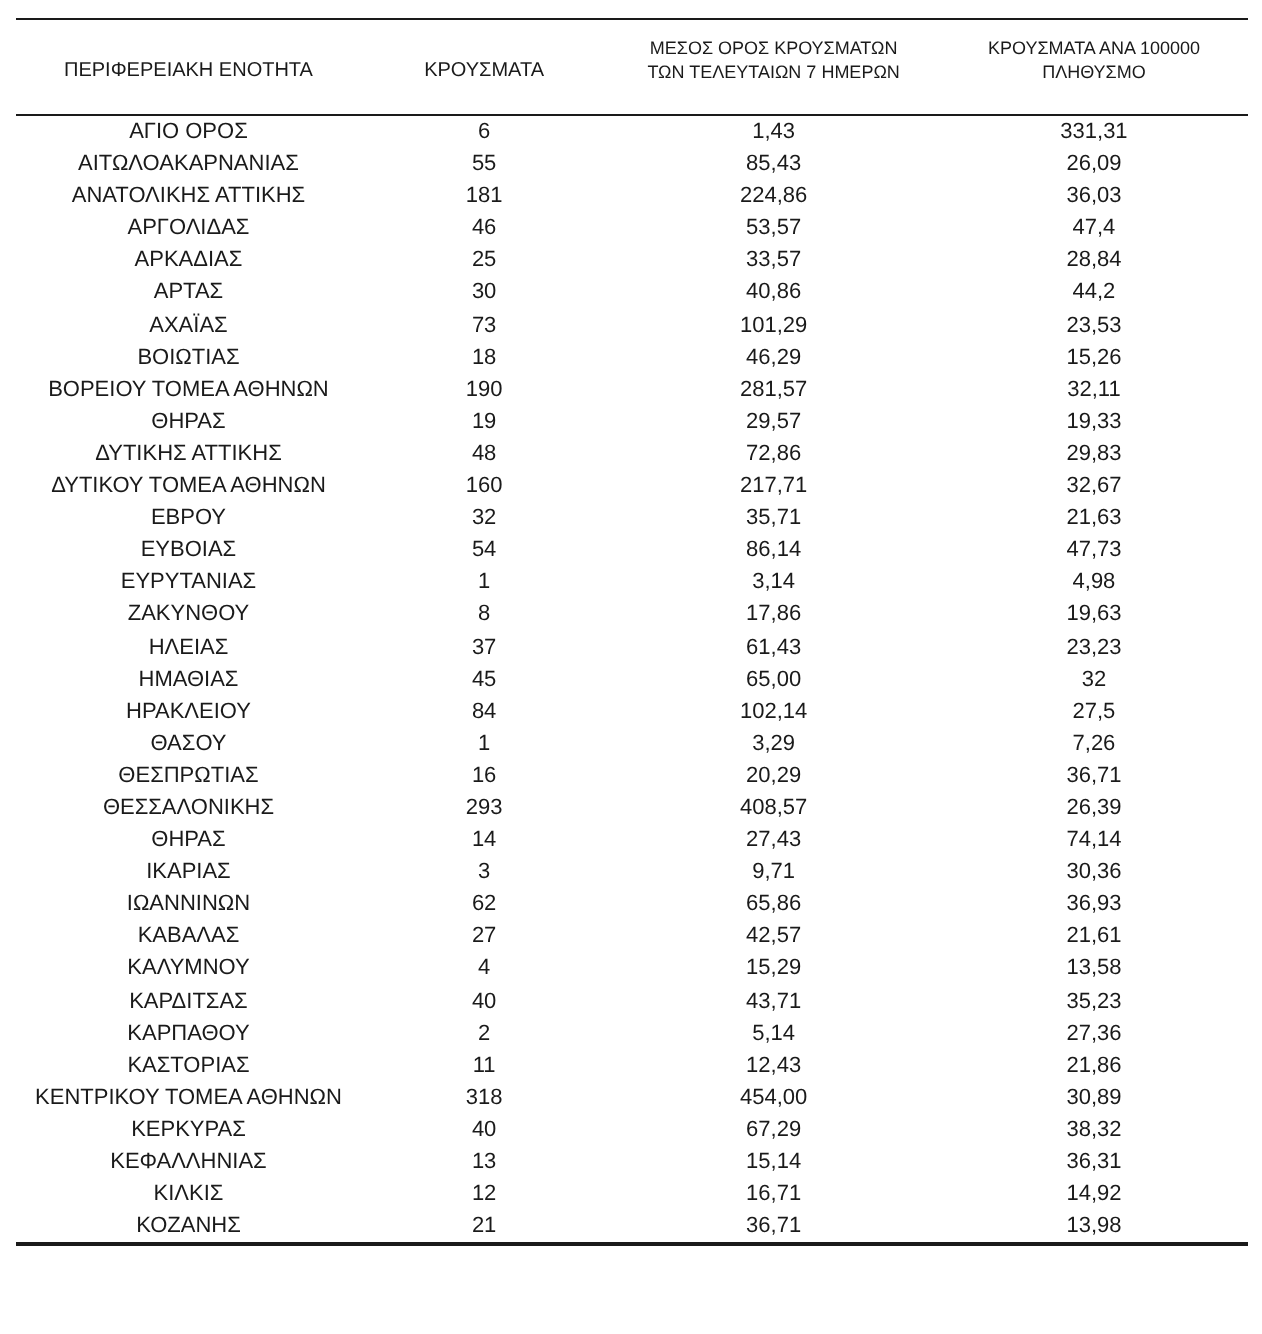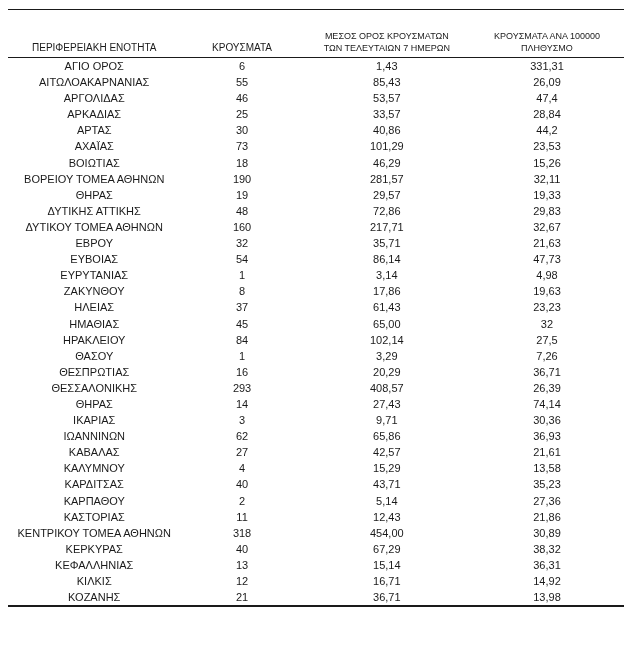--- a/index.html
+++ b/index.html
@@ -26,21 +26,21 @@
     border-bottom: 2px solid #1a1a1a;
   }
   .col-region  { width: 28%; }
   .col-cases   { width: 20%; }
   .col-avg     { width: 27%; }
   .col-per100k { width: 25%; }
   thead th {
     vertical-align: bottom;
     border-bottom: 1px solid #1a1a1a;
     font-weight: normal;
-    padding: 2px 2px 3px 2px;
+    padding: 2px 2px 15px 2px;
     height: 48px;
     font-size: 10px;
     line-height: 12px;
   }
   thead th.small-header {
     font-size: 9px;
     line-height: 11.5px;
   }
   tbody td {
     text-align: center;
@@ -89,20 +89,26 @@
           <td>1,43</td>
           <td>331,31</td>
         </tr>
         <tr>
           <td>ΑΙΤΩΛΟΑΚΑΡΝΑΝΙΑΣ</td>
           <td>55</td>
           <td>85,43</td>
           <td>26,09</td>
         </tr>
         <tr>
+          <td>ΑΝΑΤΟΛΙΚΗΣ ΑΤΤΙΚΗΣ</td>
+          <td>181</td>
+          <td>224,86</td>
+          <td>36,03</td>
+        </tr>
+        <tr>
           <td>ΑΡΓΟΛΙΔΑΣ</td>
           <td>46</td>
           <td>53,57</td>
           <td>47,4</td>
         </tr>
         <tr>
           <td>ΑΡΚΑΔΙΑΣ</td>
           <td>25</td>
           <td>33,57</td>
           <td>28,84</td>

